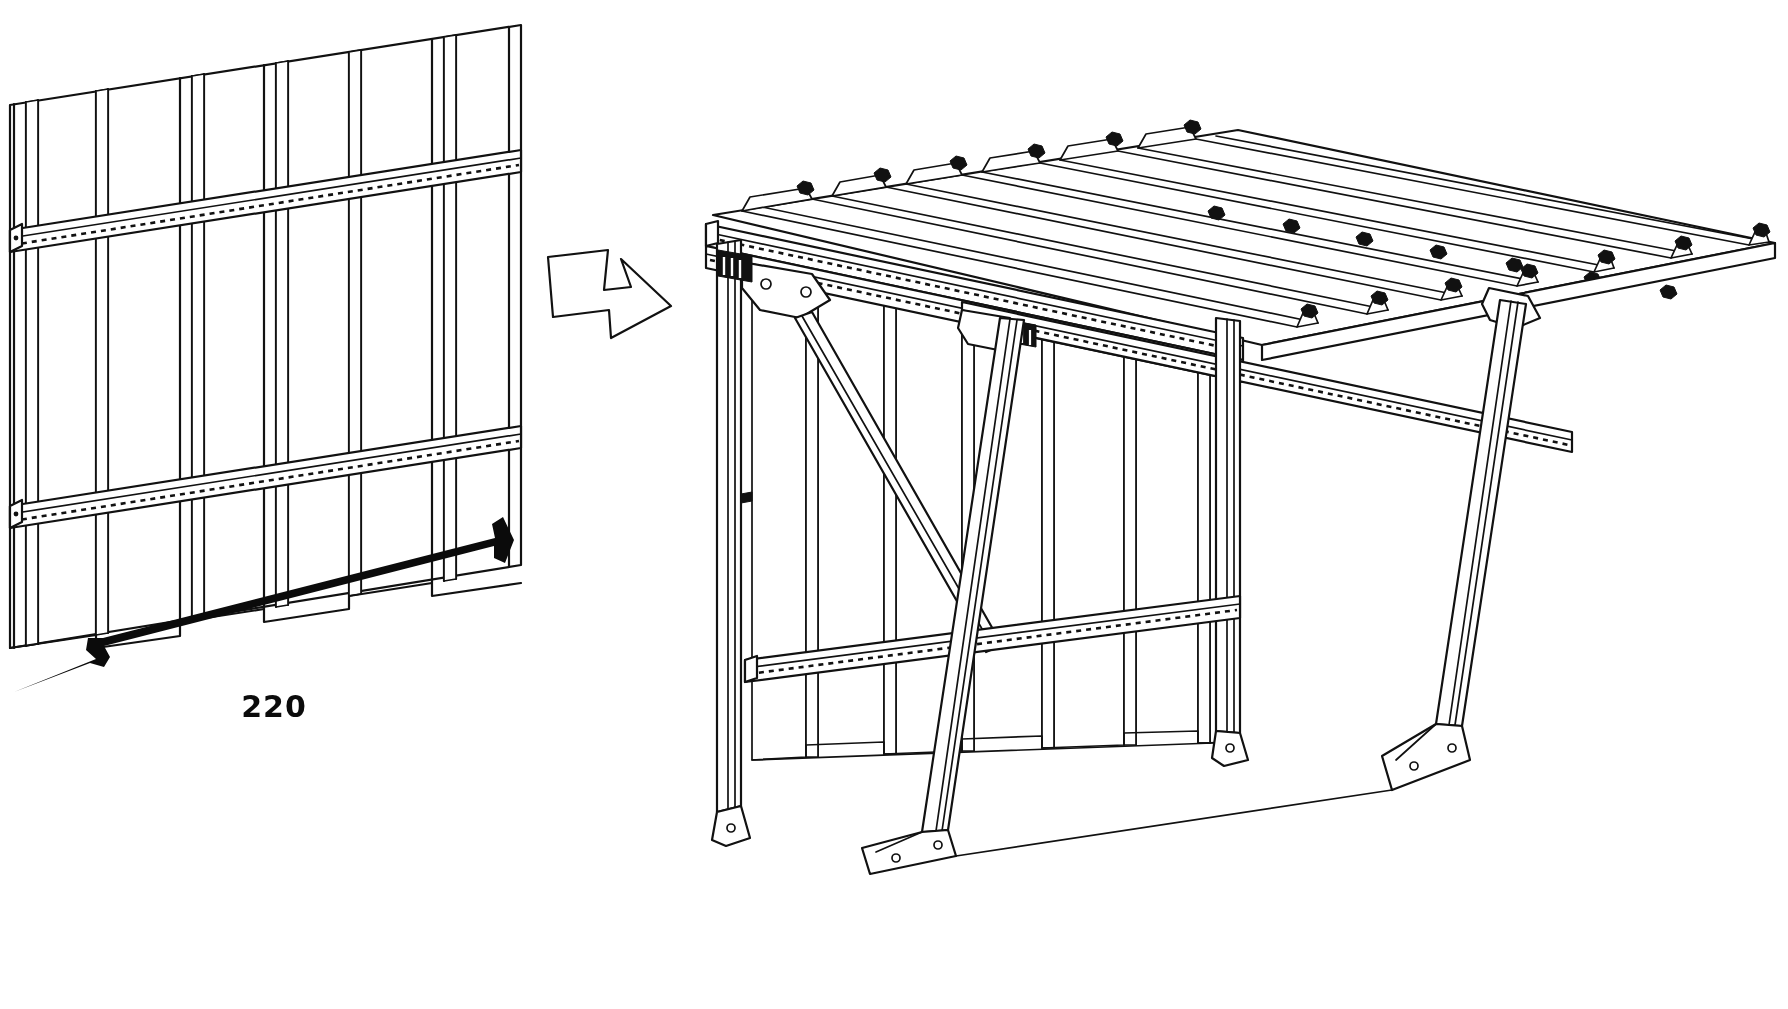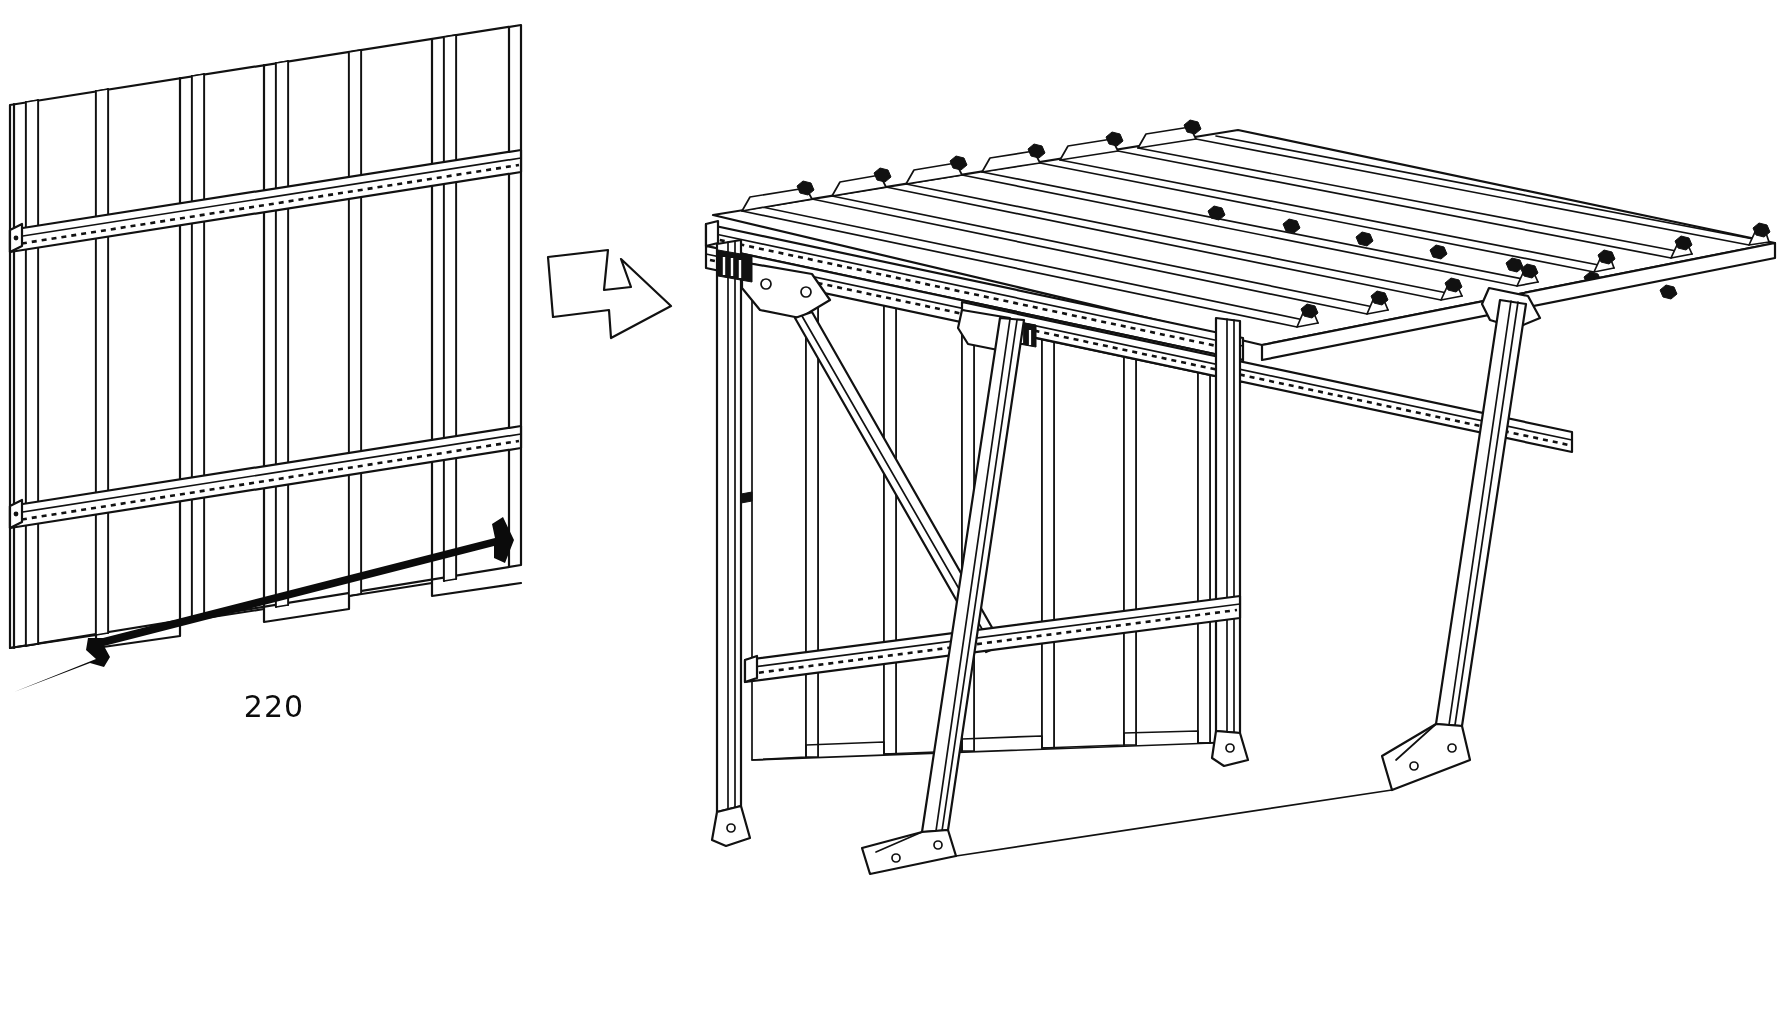--- a/index.html
+++ b/index.html
@@ -12,20 +12,21 @@
     width: 1788px;
     height: 1009px;
     overflow: hidden;
     font-family: "Liberation Sans", sans-serif;
   }
   #stage {
     position: relative;
     width: 1788px;
     height: 1009px;
     background: #ffffff;
+    font-weight: bold;
   }
   #stage > svg {
     position: absolute;
     top: 0;
     left: 0;
     display: block;
   }
   .dimlabel {
     font-family: "DejaVu Sans", sans-serif;
     font-size: 30px;

